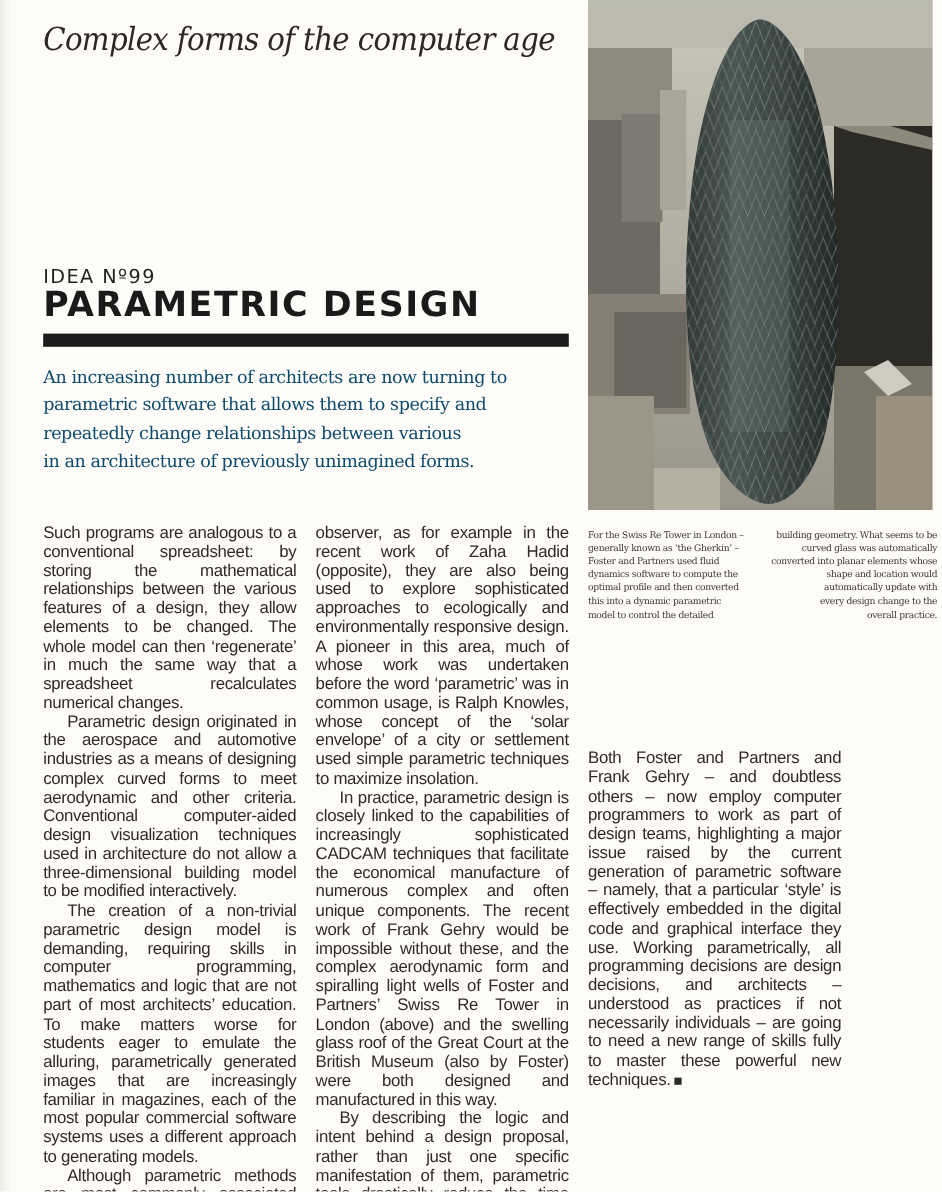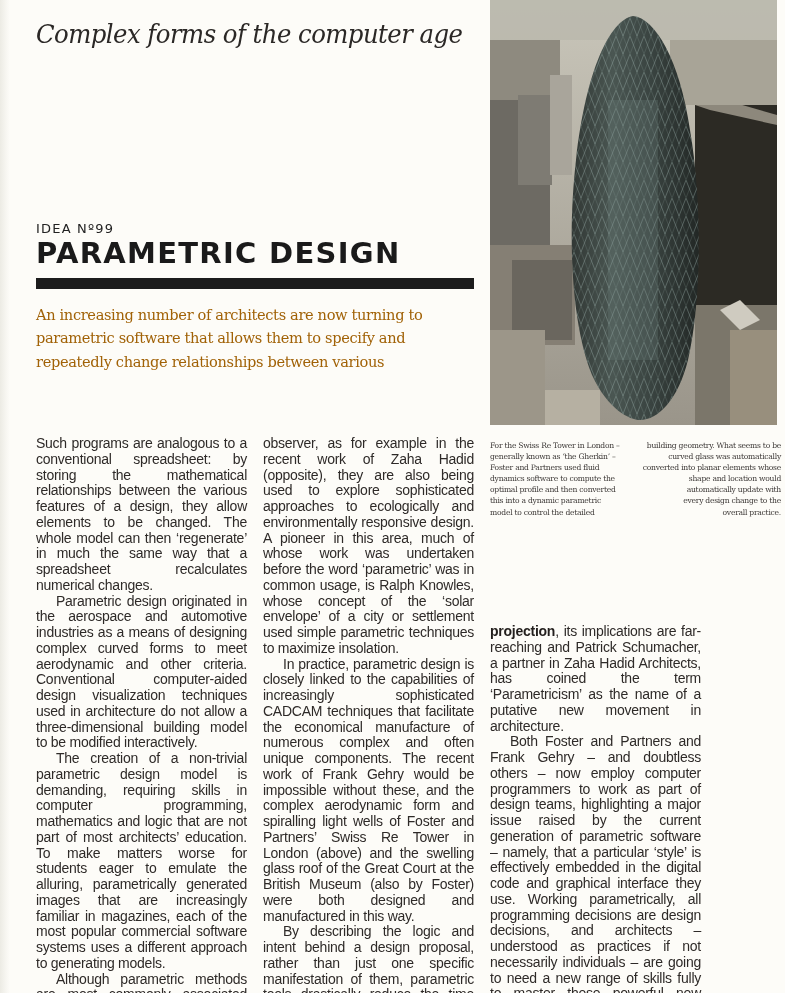--- a/index.html
+++ b/index.html
@@ -15,36 +15,36 @@
   }
   .section-title {
     position: absolute; left: 36px; top: 18px;
     font-family: "DejaVu Serif", serif; font-style: italic;
     font-size: 26.5px; letter-spacing: -0.6px; color: #2b2826;
     margin: 0; font-weight: normal;
     transform: scaleX(0.92); transform-origin: left top;
   }
   .idea-number {
     position: absolute; left: 36px; top: 221px;
-    font-family: "DejaVu Sans", sans-serif; font-size: 13px;
+    font-family: "DejaVu Sans", sans-serif; font-size: 16px;
     letter-spacing: 1.2px; color: #222;
   }
   .idea-title {
     position: absolute; left: 36px; top: 236px; margin: 0;
     font-family: "DejaVu Sans", sans-serif; font-weight: bold;
     font-size: 29px; letter-spacing: 1.3px; color: #1a1a1a;
   }
   .title-rule {
     position: absolute; left: 36px; top: 278px; width: 438px; height: 11px;
     background: #1c1c1c;
   }
   .intro {
     position: absolute; left: 36px; top: 303px; width: 420px; margin: 0;
     font-family: "DejaVu Serif", serif; font-size: 14.6px; line-height: 23.4px;
-    color: #a16207; letter-spacing: -0.35px;
+    color: #0c4a6e; letter-spacing: -0.35px;
   }
   .intro span { display: block; white-space: nowrap; }
   .col {
     position: absolute; top: 436px;
     font-family: Liberation Sans, sans-serif; font-size: 14px; line-height: 15.75px;
     color: #2e2a28; letter-spacing: -0.25px;
   }
   .col p { margin: 0; text-align: justify; hyphens: manual; }
   .col p + p { text-indent: 20px; }
   .col-1 { left: 36px; width: 211px; }
@@ -76,37 +76,37 @@
 <h1 class="section-title">Complex forms of the computer age</h1>
 
 <div class="idea-number">IDEA Nº99</div>
 <h2 class="idea-title">PARAMETRIC DESIGN</h2>
 <div class="title-rule"></div>
 
 <p class="intro">
   <span>An increasing number of architects are now turning to</span>
   <span>parametric software that allows them to specify and</span>
   <span>repeatedly change relationships between various</span>
+  <span>in an architecture of previously unimagined forms.</span>
 </p>
 
 <div class="col col-1">
   <p>Such programs are analogous to a conventional spreadsheet: by storing the mathematical relationships between the various features of a design, they allow elements to be changed. The whole model can then ‘regenerate’ in much the same way that a spreadsheet recalculates numerical changes.</p>
   <p>Parametric design originated in the aerospace and automotive industries as a means of designing complex curved forms to meet aerodynamic and other criteria. Conventional computer-aided design visualization techniques used in architecture do not allow a three-dimensional building model to be modified interactively.</p>
   <p>The creation of a non-trivial parametric design model is demanding, requiring skills in computer programming, mathematics and logic that are not part of most architects’ education. To make matters worse for students eager to emulate the alluring, parametrically generated images that are increasingly familiar in magazines, each of the most popular commercial software systems uses a different approach to generating models.</p>
   <p>Although parametric methods are most commonly associated with complex, fluid forms whose generative logic may not be obvious to the</p>
 </div>
 
 <div class="col col-2">
   <p>observer, as for example in the recent work of Zaha Hadid (opposite), they are also being used to explore sophisticated approaches to ecologically and environmentally responsive design. A pioneer in this area, much of whose work was undertaken before the word ‘parametric’ was in common usage, is Ralph Knowles, whose concept of the ‘solar envelope’ of a city or settlement used simple parametric techniques to maximize insolation.</p>
   <p>In practice, parametric design is closely linked to the capabilities of increasingly sophisticated CADCAM techniques that facilitate the economical manufacture of numerous complex and often unique components. The recent work of Frank Gehry would be impossible without these, and the complex aerodynamic form and spiralling light wells of Foster and Partners’ Swiss Re Tower in London (above) and the swelling glass roof of the Great Court at the British Museum (also by Foster) were both designed and manufactured in this way.</p>
   <p><span>By describing the logic and intent behind a design proposal, rather than just one specific manifestation of them, parametric tools drastically reduce the time required to explore successive iterations of a design. Like the development of </span><b>orthographic</b></p>
 </div>
 
 <div class="col col-3">
-  <p><b>projection</b><span>, its implications are far-reaching and Patrick Schumacher, a partner in Zaha Hadid Architects, has coined the term ‘Parametricism’ as the name of a putative new movement in architecture.</span></p>
   <p><span>Both Foster and Partners and Frank Gehry – and doubtless others – now employ computer programmers to work as part of design teams, highlighting a major issue raised by the current generation of parametric software – namely, that a particular ‘style’ is effectively embedded in the digital code and graphical interface they use. Working parametrically, all programming decisions are design decisions, and architects – understood as practices if not necessarily individuals – are going to need a new range of skills fully to master these powerful new techniques.</span><span class="end-mark"></span></p>
 </div>
 
 <div class="photo">
   <svg width="287" height="425" viewBox="0 0 287 425">
     <defs>
       <linearGradient id="sky" x1="0" y1="0" x2="0" y2="1">
         <stop offset="0" stop-color="#c9c6ba"></stop>
         <stop offset="1" stop-color="#9a958a"></stop>
       </linearGradient>

